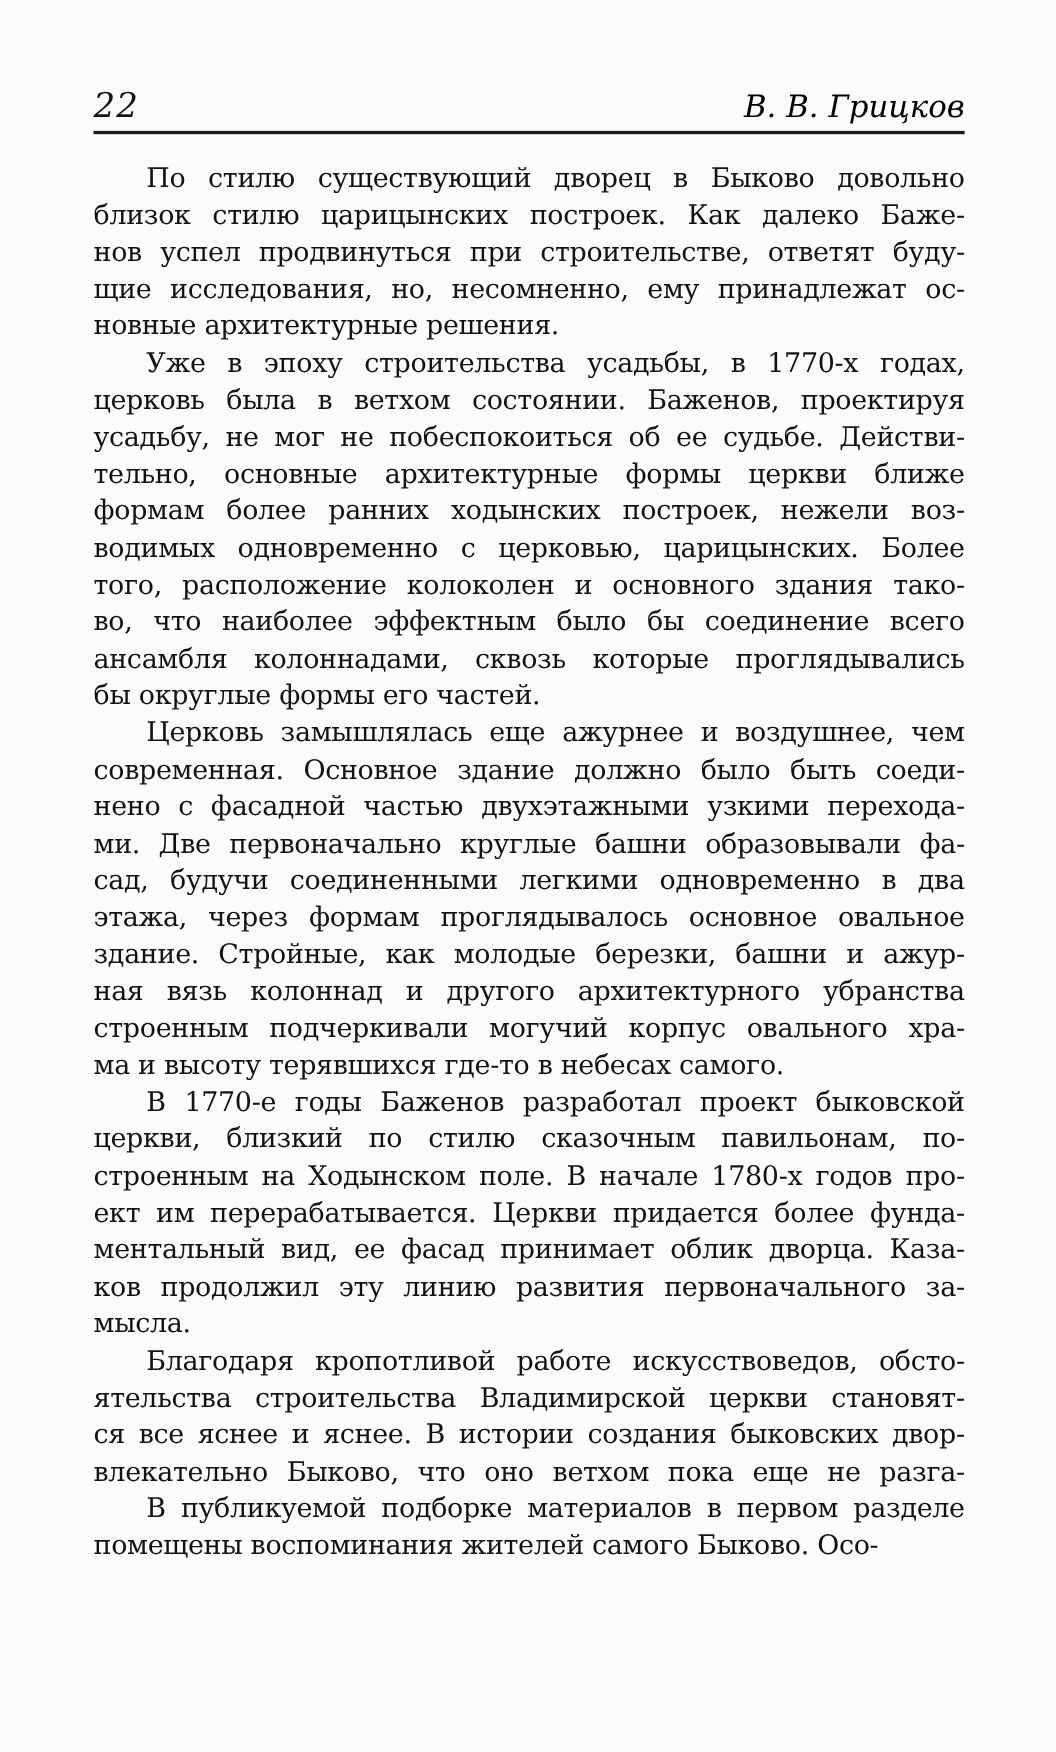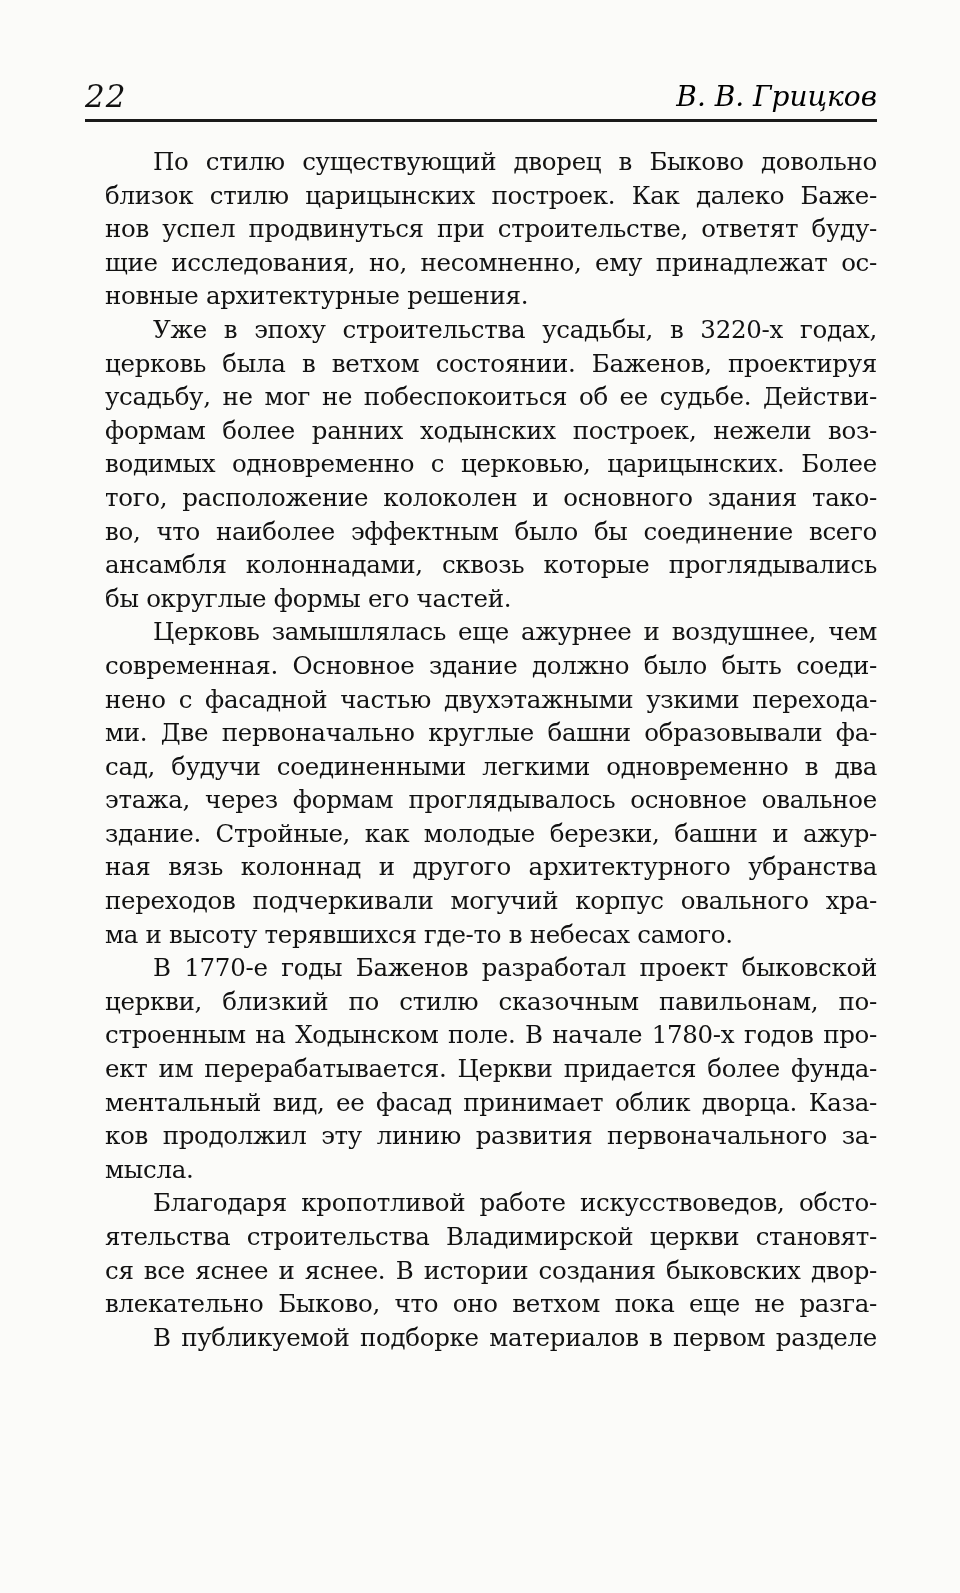--- a/index.html
+++ b/index.html
@@ -49,21 +49,20 @@
   }
   .body-text {
     position: absolute;
     top: 145px;
     left: 85px;
     right: 83px;
     font-size: 24.5px;
     line-height: 33.6px;
     letter-spacing: -0.3px;
     color: #121212;
-    margin-left: 20px;
   }
   .para {
     margin: 0;
   }
   .line {
     text-align: justify;
     text-align-last: justify;
     min-height: 33.6px;
   }
   .line.first {
@@ -84,54 +83,56 @@
   <div class="header-rule"></div>
   <div class="body-text">
       <div class="para">
         <div class="line first">По стилю существующий дворец в Быково довольно</div>
         <div class="line">близок стилю царицынских построек. Как далеко Баже-</div>
         <div class="line">нов успел продвинуться при строительстве, ответят буду-</div>
         <div class="line">щие исследования, но, несомненно, ему принадлежат ос-</div>
         <div class="line last">новные архитектурные решения.</div>
       </div>
       <div class="para">
-        <div class="line first">Уже в эпоху строительства усадьбы, в 3220-х годах,</div>
+        <div class="line first">Уже в эпоху строительства усадьбы, в 1770-х годах,</div>
         <div class="line">церковь была в ветхом состоянии. Баженов, проектируя</div>
         <div class="line">усадьбу, не мог не побеспокоиться об ее судьбе. Действи-</div>
+        <div class="line">тельно, основные архитектурные формы церкви ближе</div>
         <div class="line">формам более ранних ходынских построек, нежели воз-</div>
         <div class="line">водимых одновременно с церковью, царицынских. Более</div>
         <div class="line">того, расположение колоколен и основного здания тако-</div>
         <div class="line">во, что наиболее эффектным было бы соединение всего</div>
         <div class="line">ансамбля колоннадами, сквозь которые проглядывались</div>
         <div class="line last">бы округлые формы его частей.</div>
       </div>
       <div class="para">
         <div class="line first">Церковь замышлялась еще ажурнее и воздушнее, чем</div>
         <div class="line">современная. Основное здание должно было быть соеди-</div>
         <div class="line">нено с фасадной частью двухэтажными узкими перехода-</div>
         <div class="line">ми. Две первоначально круглые башни образовывали фа-</div>
         <div class="line">сад, будучи соединенными легкими одновременно в два</div>
         <div class="line">этажа, через формам проглядывалось основное овальное</div>
         <div class="line">здание. Стройные, как молодые березки, башни и ажур-</div>
         <div class="line">ная вязь колоннад и другого архитектурного убранства</div>
-        <div class="line">переходов подчеркивали могучий корпус овального хра-</div>
+        <div class="line">строенным подчеркивали могучий корпус овального хра-</div>
         <div class="line last">ма и высоту терявшихся где-то в небесах самого.</div>
       </div>
       <div class="para">
         <div class="line first">В 1770-е годы Баженов разработал проект быковской</div>
         <div class="line">церкви, близкий по стилю сказочным павильонам, по-</div>
         <div class="line">строенным на Ходынском поле. В начале 1780-х годов про-</div>
         <div class="line">ект им перерабатывается. Церкви придается более фунда-</div>
         <div class="line">ментальный вид, ее фасад принимает облик дворца. Каза-</div>
         <div class="line">ков продолжил эту линию развития первоначального за-</div>
         <div class="line last">мысла.</div>
       </div>
       <div class="para">
         <div class="line first">Благодаря кропотливой работе искусствоведов, обсто-</div>
         <div class="line">ятельства строительства Владимирской церкви становят-</div>
         <div class="line">ся все яснее и яснее. В истории создания быковских двор-</div>
         <div class="line">влекательно Быково, что оно ветхом пока еще не разга-</div>
       </div>
       <div class="para">
         <div class="line first">В публикуемой подборке материалов в первом разделе</div>
+        <div class="line last">помещены воспоминания жителей самого Быково. Осо-</div>
       </div>
     </div>
 </div>
 
 </body></html>

